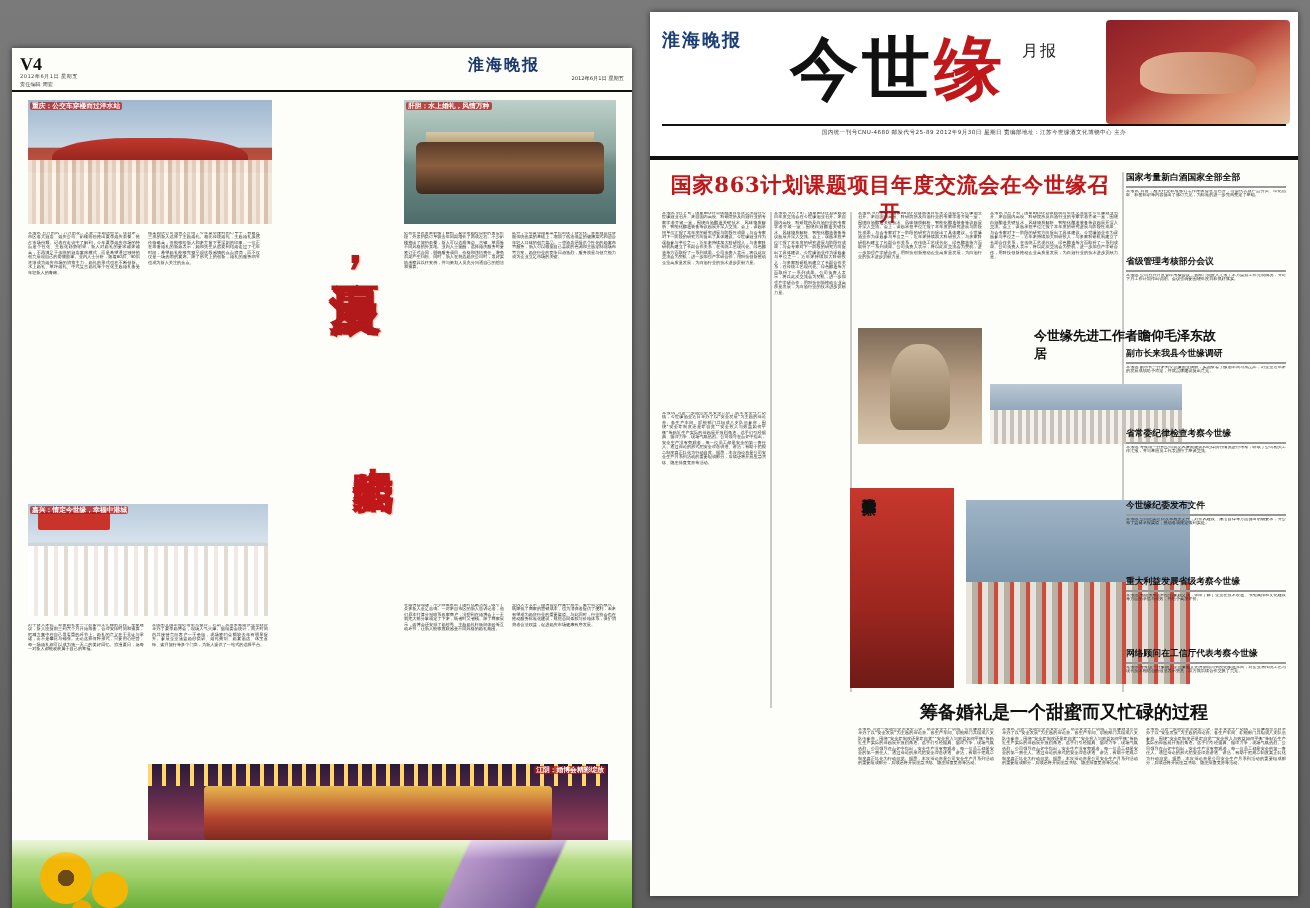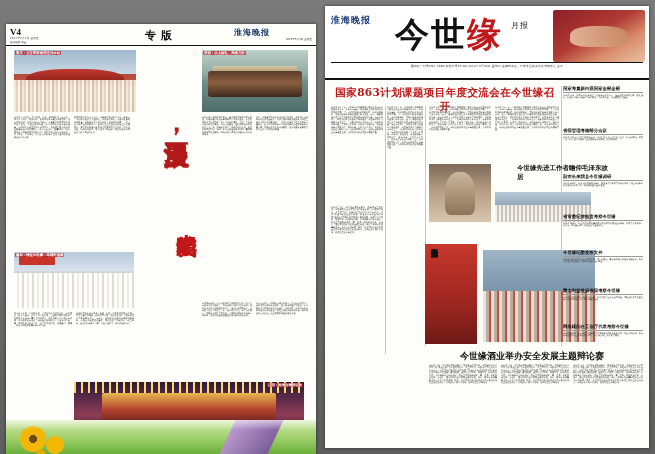--- a/index.html
+++ b/index.html
@@ -282,21 +282,20 @@
 <body>
 
 <div id="page">
 
   <div class="paper left-paper">
 
     <div class="l-masthead">
       <div class="l-v4">V4</div>
       <div class="l-v4sub">2012年6月1日 星期五</div>
       <div class="l-v4sub2">责任编辑 周莹</div>
-      <div class="l-zhuanban">专版</div>
       <div class="l-logo">淮海晚报</div>
       <div class="l-date">2012年6月1日 星期五</div>
     </div>
 
     <div class="photo ph1">
       <div class="arch"></div>
       <div class="crowd"></div>
       <div class="cap">重庆：公交车穿楼而过洋水站</div>
     </div>
 
@@ -368,21 +367,21 @@
       <div class="row"></div>
     </div>
     <div class="photo ph7"></div>
     <div class="photo ph8">
       <div class="people"></div>
     </div>
 
     <div class="r-mid-title" style="left:160px;top:158px;height:26px;font-size:6.5px;writing-mode:horizontal-tb;width:96px;text-align:left;margin-left:32px;">今世缘先进工作者瞻仰毛泽东故居</div>
     <div class="r-mid-title" style="left:104px;top:238px;height:100px;font-size:7px;">今世缘公开公开党风廉政建设</div>
 
-    <div class="r-bottom-headline">今世缘酒业举办安全发展主题辩论赛</div>
+    <div class="r-bottom-headline">筹备婚礼是一个甜蜜而又忙碌的过程</div>
     <div class="txt t2" style="position:absolute;left:104px;top:358px;width:68px;height:78px;">本报讯 为进一步增强全员安全意识，筑牢安全生产防线，今世缘酒业近日举办了以“安全发展”为主题的辩论赛。各生产车间、职能部门共组成八支队伍参赛，围绕“安全靠制度还是靠自觉”“安全投入与效益如何平衡”等贴近生产实际的辩题展开激烈角逐。选手们引经据典、据理力争，现场气氛热烈。公司领导在点评中指出，安全生产没有旁观者，每一位员工都是安全的第一责任人。通过辩论的形式把安全理念讲透、讲活，有助于把规章制度真正转化为行动自觉。据悉，本次辩论赛是公司安全生产月系列活动的重要组成部分，后续还将开展应急演练、隐患排查竞赛等活动。</div>
     <div class="txt t2" style="position:absolute;left:176px;top:358px;width:68px;height:78px;">本报讯 为进一步增强全员安全意识，筑牢安全生产防线，今世缘酒业近日举办了以“安全发展”为主题的辩论赛。各生产车间、职能部门共组成八支队伍参赛，围绕“安全靠制度还是靠自觉”“安全投入与效益如何平衡”等贴近生产实际的辩题展开激烈角逐。选手们引经据典、据理力争，现场气氛热烈。公司领导在点评中指出，安全生产没有旁观者，每一位员工都是安全的第一责任人。通过辩论的形式把安全理念讲透、讲活，有助于把规章制度真正转化为行动自觉。据悉，本次辩论赛是公司安全生产月系列活动的重要组成部分，后续还将开展应急演练、隐患排查竞赛等活动。</div>
     <div class="txt t2" style="position:absolute;left:248px;top:358px;width:70px;height:78px;">本报讯 为进一步增强全员安全意识，筑牢安全生产防线，今世缘酒业近日举办了以“安全发展”为主题的辩论赛。各生产车间、职能部门共组成八支队伍参赛，围绕“安全靠制度还是靠自觉”“安全投入与效益如何平衡”等贴近生产实际的辩题展开激烈角逐。选手们引经据典、据理力争，现场气氛热烈。公司领导在点评中指出，安全生产没有旁观者，每一位员工都是安全的第一责任人。通过辩论的形式把安全理念讲透、讲活，有助于把规章制度真正转化为行动自觉。据悉，本次辩论赛是公司安全生产月系列活动的重要组成部分，后续还将开展应急演练、隐患排查竞赛等活动。</div>
 
     <div class="r-side-item" style="top:80px;">
       <div class="r-side-title">国家考量新白酒国家全部全部</div>
       <div class="txt t2" style="height:26px;">本报讯 日前，相关行业标准修订工作座谈会在京召开，与会代表就产品分类、理化指标、标签标识等内容提出了修订意见，为标准的进一步完善奠定了基础。</div>
     </div>
     <div class="r-side-item" style="top:122px;">
       <div class="r-side-title">省级管理考核部分会议</div>

